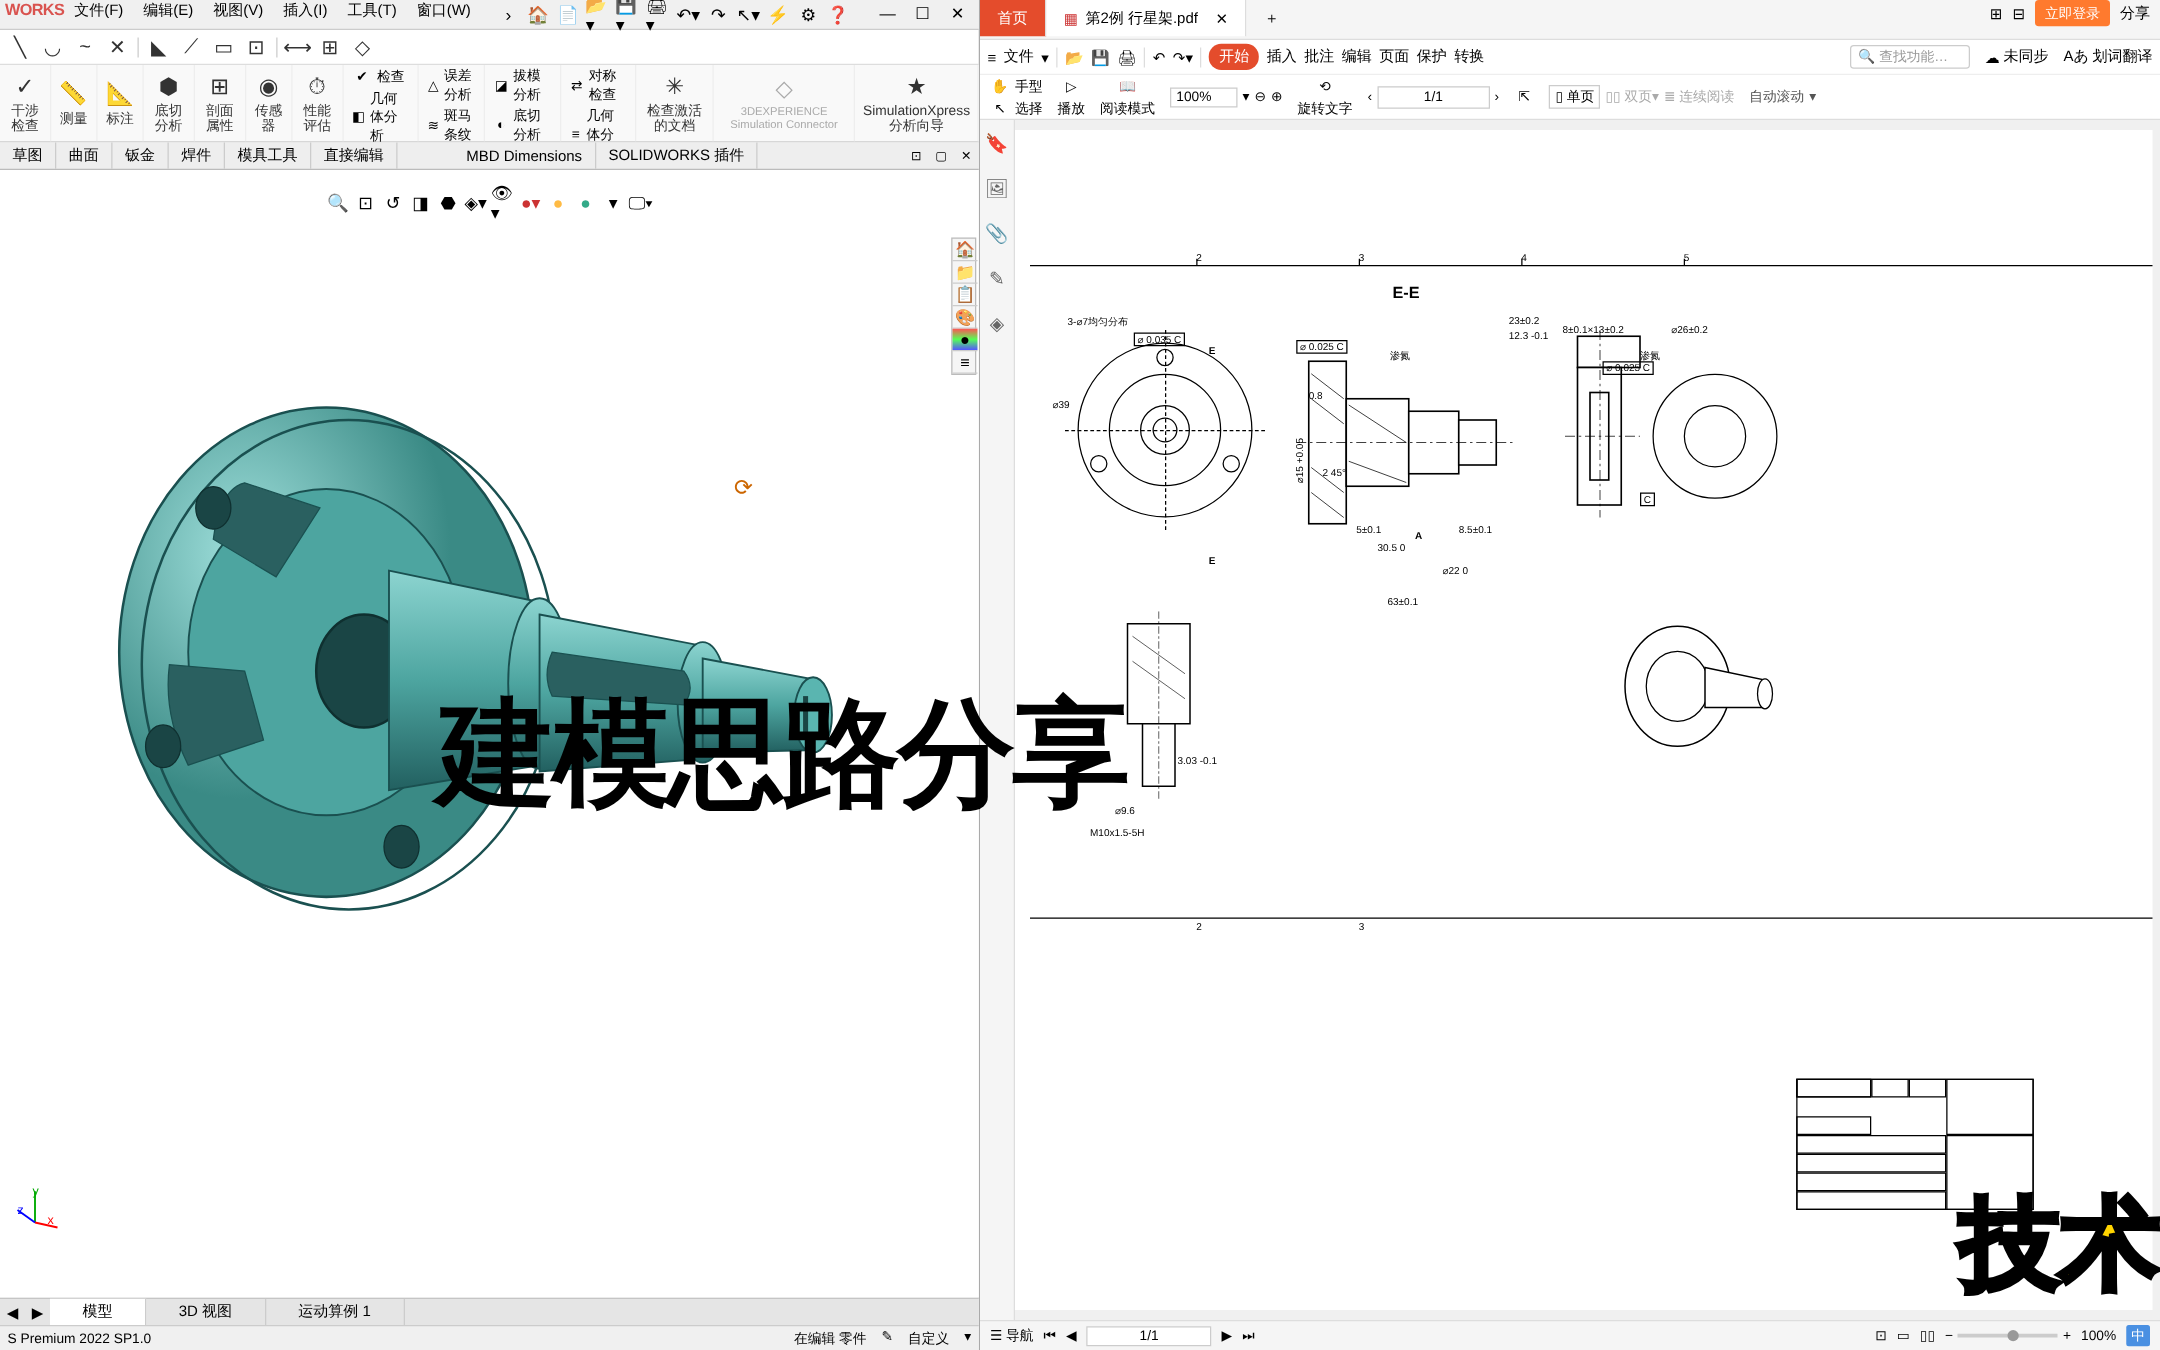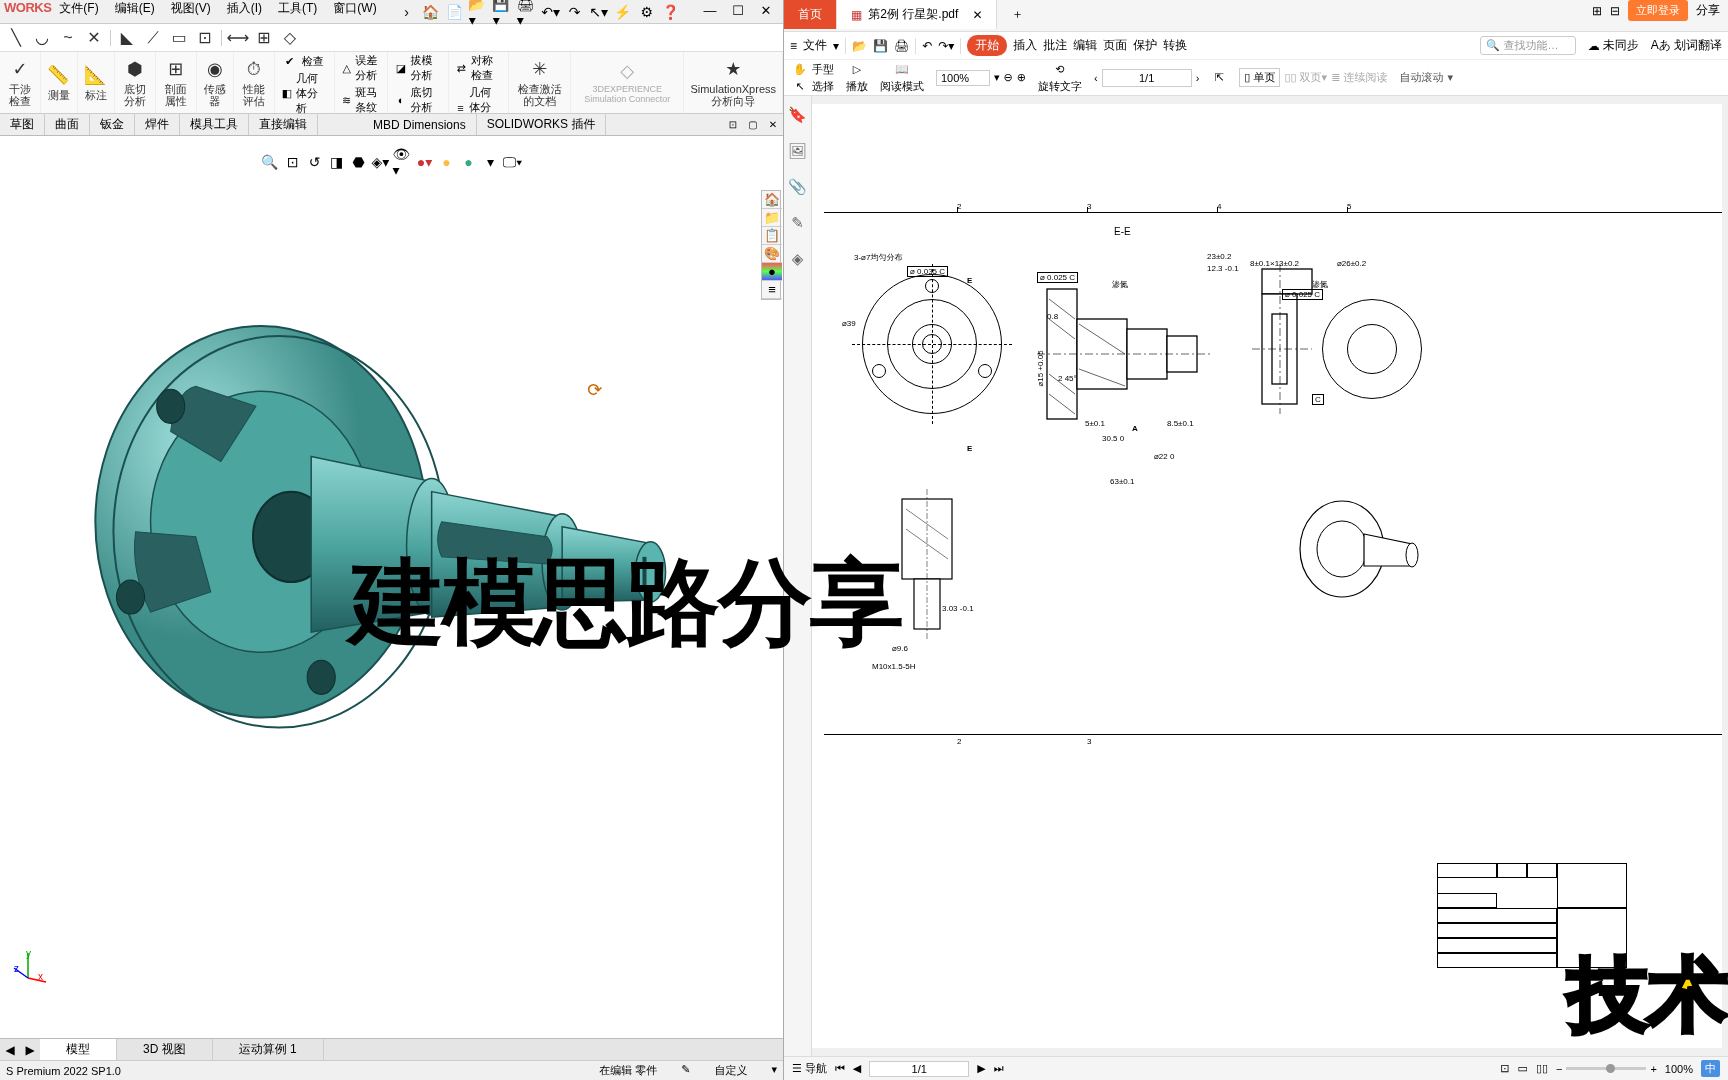--- a/index.html
+++ b/index.html
@@ -40,21 +40,21 @@
 
 .sw-side-tabs { position: absolute; right: 2px; top: 190px; width: 20px; display: flex; flex-direction: column; gap: 0; border: 1px solid #bbb; background: #f5f5f5; }
 .sw-side-tabs span { width: 20px; height: 18px; display: inline-flex; align-items: center; justify-content: center; cursor: pointer; border-bottom: 1px solid #ccc; font-size: 13px; }
 
 .sw-bottom-tabs { height: 22px; display: flex; align-items: center; background: #e5e5e5; border-top: 1px solid #bbb; font-size: 12px; }
 .sw-bottom-tabs .btab { padding: 2px 26px; border-right: 1px solid #ccc; cursor: pointer; }
 .sw-bottom-tabs .btab.active { background: #fff; }
 .sw-bottom-tabs .nav { width: 20px; text-align: center; cursor: pointer; }
 
 .sw-status { height: 20px; display: flex; align-items: center; background: #f0f0f0; border-top: 1px solid #ccc; font-size: 11px; padding: 0 6px; gap: 12px; }
-.sw-status .right { margin-left: auto; display: flex; gap: 24px; }
+.sw-status .right { margin-left: auto; display: flex; gap: 12px; }
 
 .coord-widget { position: absolute; left: 8px; bottom: 50px; width: 40px; height: 40px; }
 .coord-widget .y { position: absolute; left: 18px; top: 0; color: #0a0; font-size: 10px; }
 .coord-widget .x { position: absolute; left: 30px; bottom: 6px; color: red; font-size: 10px; }
 .coord-widget .z { position: absolute; left: 6px; bottom: 14px; color: #00f; font-size: 10px; }
 
 .overlay-title { position: absolute; left: 350px; top: 540px; font-size: 94px; font-weight: 900; color: #000; letter-spacing: -2px; z-index: 10; font-family: "SimHei", "Microsoft YaHei", sans-serif; }
 .overlay-corner { position: absolute; right: 0; bottom: 30px; font-size: 80px; font-weight: 900; color: #ffd400; -webkit-text-stroke: 4px #000; z-index: 20; font-family: "SimHei", sans-serif; }
 
 
@@ -482,21 +482,21 @@
         <span class="dim-text" style="top:98px;left:145px">2</span>
         <span class="dim-text" style="top:98px;left:275px">3</span>
         <span class="dim-text" style="top:98px;left:405px">4</span>
         <span class="dim-text" style="top:98px;left:535px">5</span>
 
         <div class="tick" style="left:145px;top:103px"></div>
           <div class="tick" style="left:275px;top:103px"></div>
           <div class="tick" style="left:405px;top:103px"></div>
           <div class="tick" style="left:535px;top:103px"></div>
 
-        <span class="dim-text" style="top:122px;left:302px;font-size:10px;font-weight:normal">E-E</span>
+        <span class="dim-text" style="top:122px;left:302px;font-size:13px;font-weight:bold">E-E</span>
 
         <div class="view-circle" style="left:50px;top:170px;width:140px;height:140px"></div>
         <div class="view-circle" style="left:75px;top:195px;width:90px;height:90px"></div>
         <div class="view-circle" style="left:100px;top:220px;width:40px;height:40px"></div>
         <div class="view-circle" style="left:110px;top:230px;width:20px;height:20px"></div>
 
         <div class="view-circle" style="left:113px;top:175px;width:14px;height:14px"></div>
         <div class="view-circle" style="left:60px;top:260px;width:14px;height:14px"></div>
         <div class="view-circle" style="left:166px;top:260px;width:14px;height:14px"></div>
         <div class="centerline-h" style="left:40px;top:240px;width:160px"></div>

